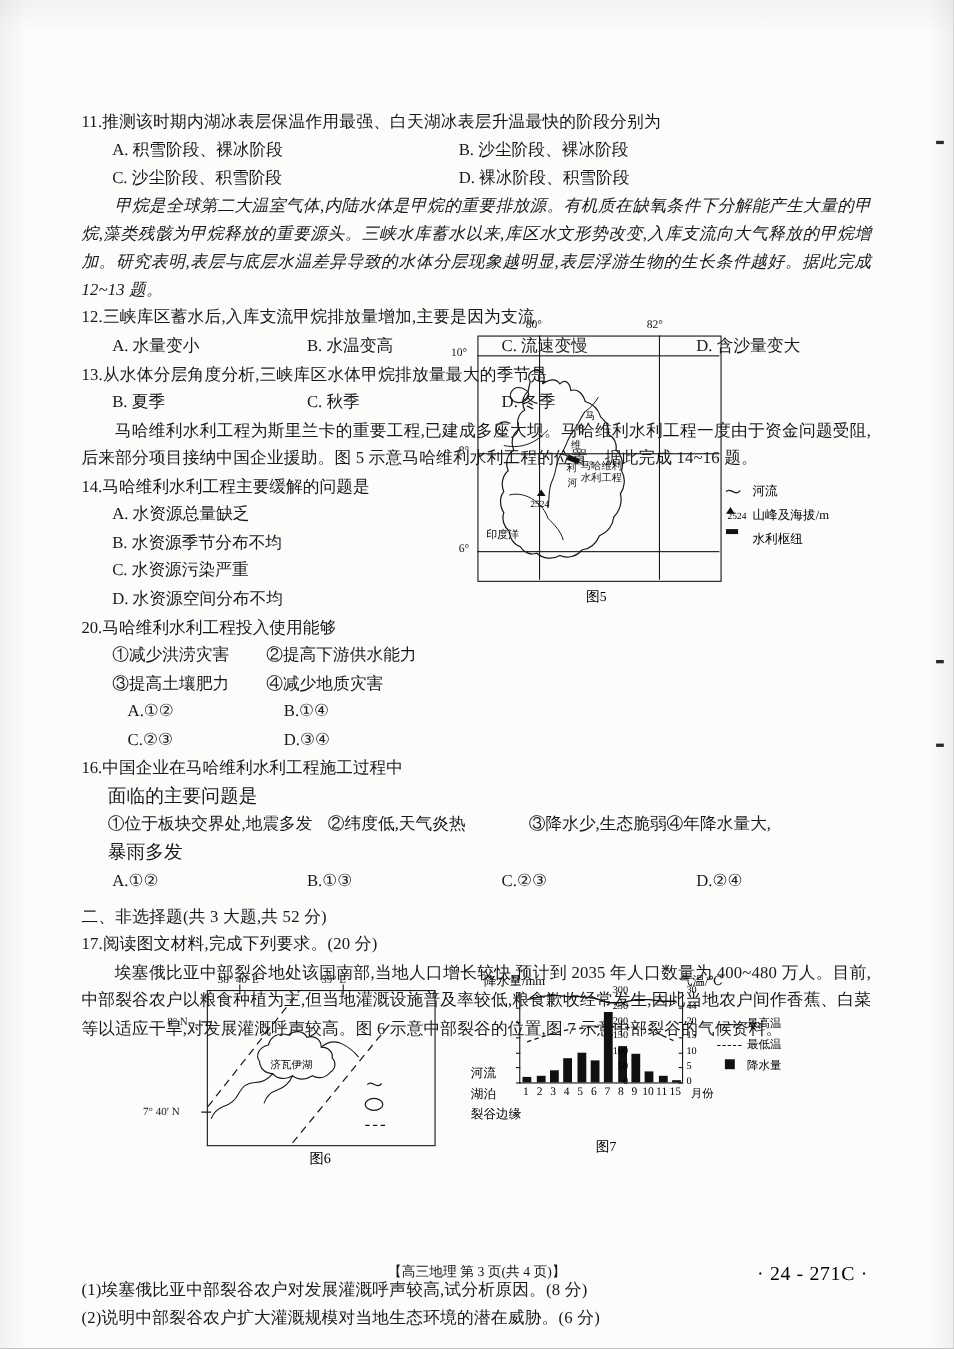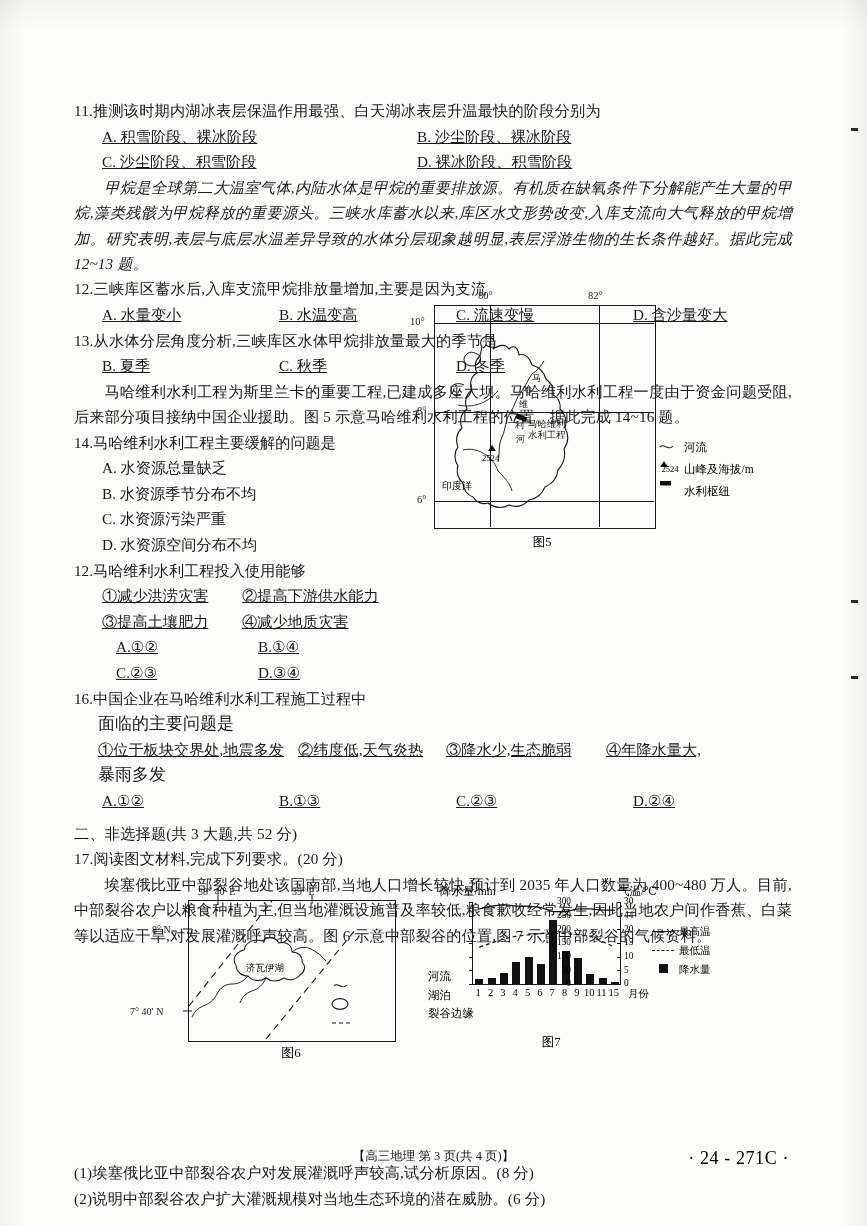--- a/index.html
+++ b/index.html
@@ -19,21 +19,21 @@
   .body-col{
     position:absolute;left:74px;top:98px;width:720px;
     color:#17181a;
   }
   .ln{ font-size:15.2px; line-height:25.6px; white-space:nowrap; letter-spacing:.2px;}
   .q{ font-size:15.2px; line-height:25.6px; margin-top:0px;}
   .para{
     font-size:15.2px;line-height:25.4px;text-align:justify;text-indent:2em;
     letter-spacing:.15px;
   }
-  .opts{display:flex;font-size:15.2px;line-height:25.6px;padding-left:28px;text-decoration:underline;}
+  .opts{display:flex;font-size:15.2px;line-height:25.6px;padding-left:28px;}
   .opts>div{flex:0 0 auto;}
   .o4>div{width:177px;}
   .o2>div{width:315px;}
   .indent1{padding-left:28px;font-size:15.2px;line-height:25.6px;}
   .indent2{padding-left:24px;font-size:17px;line-height:25.6px;}
 
   
   .qblock{position:relative;}
   .leftq{width:400px;}
 
@@ -130,21 +130,21 @@
     <div class="para" style="width:718px;">马哈维利水利工程为斯里兰卡的重要工程,已建成多座大坝。马哈维利水利工程一度由于资金问题受阻,后来部分项目接纳中国企业援助。图 5 示意马哈维利水利工程的位置。据此完成 14~16 题。</div>
 
     <div class="qblock">
       <div class="leftq">
         <div class="q">14.马哈维利水利工程主要缓解的问题是</div>
         <div class="indent1">A. 水资源总量缺乏</div>
         <div class="indent1">B. 水资源季节分布不均</div>
         <div class="indent1">C. 水资源污染严重</div>
         <div class="indent1">D. 水资源空间分布不均</div>
 
-        <div class="q">12.马哈维利水利工程投入使用能够</div>
+        <div class="q">20.马哈维利水利工程投入使用能够</div>
         <div class="opts">
           <div style="width:140px;">①减少洪涝灾害</div>
           <div>②提高下游供水能力</div>
         </div>
         <div class="opts">
           <div style="width:140px;">③提高土壤肥力</div>
           <div>④减少地质灾害</div>
         </div>
         <div class="opts" style="padding-left:42px;">
           <div style="width:142px;">A.①②</div>
@@ -155,21 +155,21 @@
           <div>D.③④</div>
         </div>
 
         <div class="q">16.中国企业在马哈维利水利工程施工过程中</div>
         <div class="indent2">面临的主要问题是</div>
       </div>
 
       <div class="opts" style="padding-left:24px;">
         <div style="width:200px;">①位于板块交界处,地震多发</div>
         <div style="width:148px;">②纬度低,天气炎热</div>
-        <div style="width:160px;">③降水少,生态脆弱</div>
+        <div style="width:160px;text-align:right;">③降水少,生态脆弱</div>
         <div>④年降水量大,</div>
       </div>
       <div class="indent2">暴雨多发</div>
       <div class="opts o4">
         <div>A.①②</div>
         <div>B.①③</div>
         <div>C.②③</div>
         <div>D.②④</div>
       </div>
     </div>

